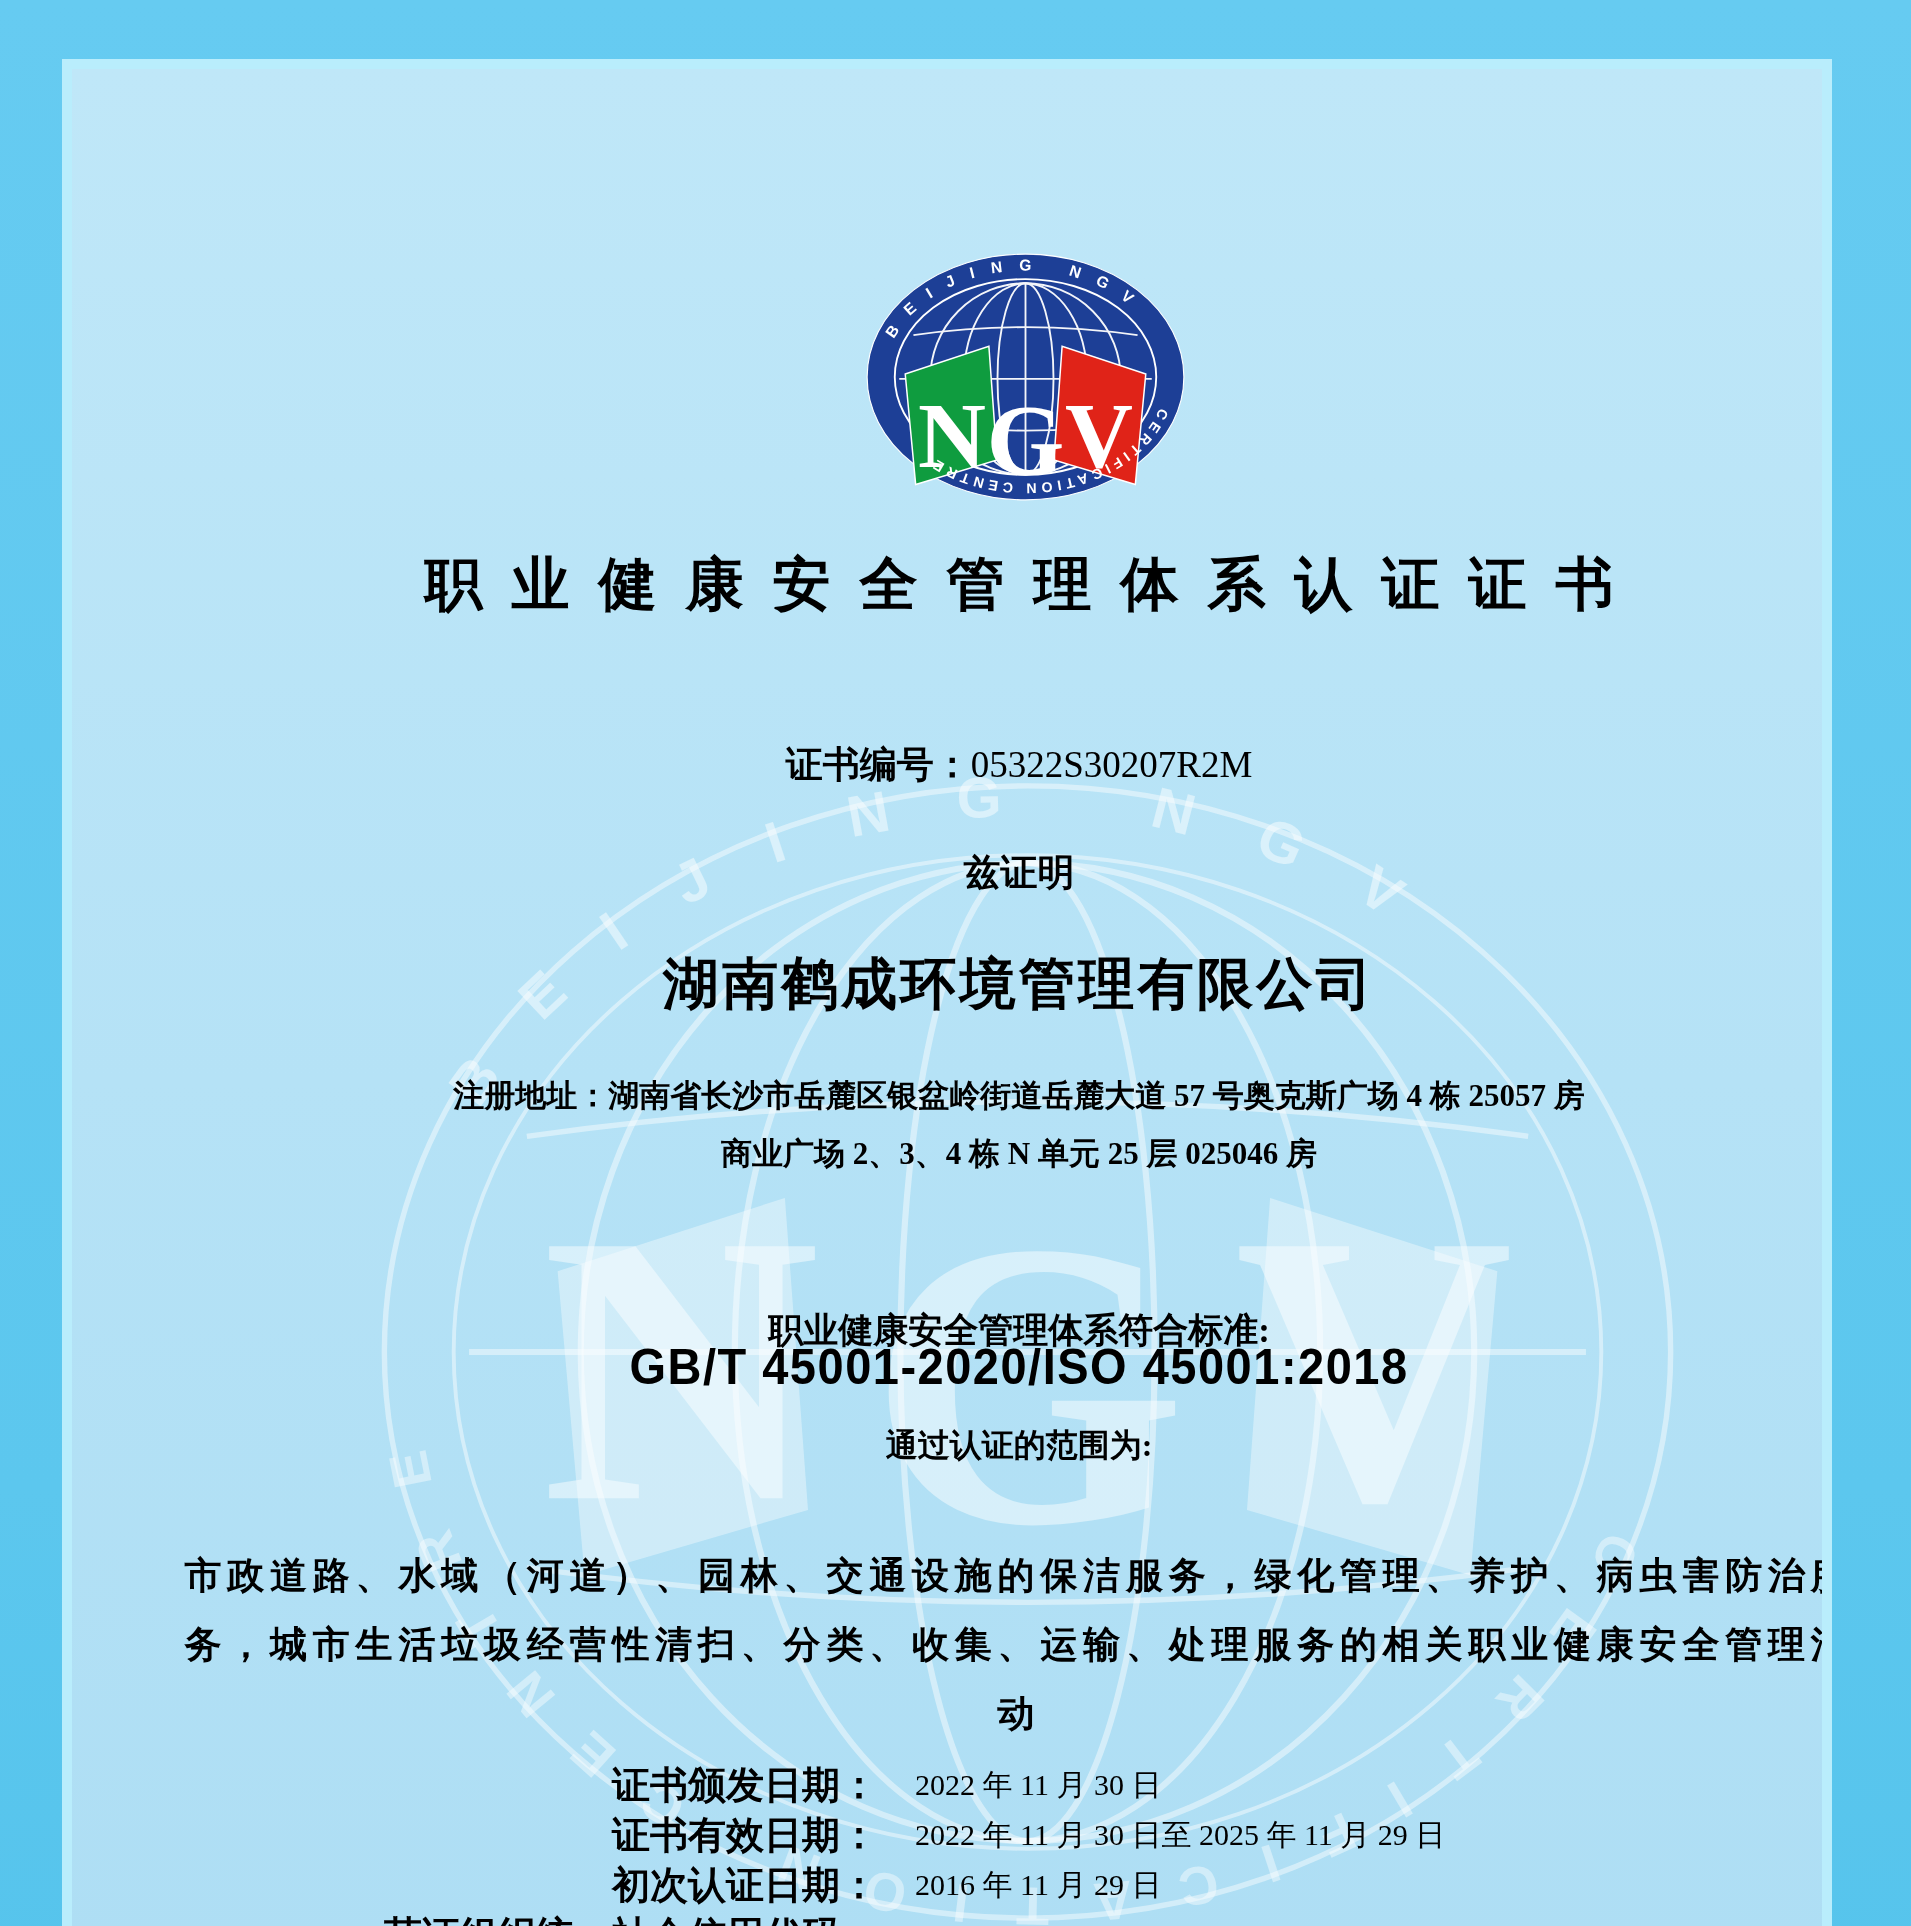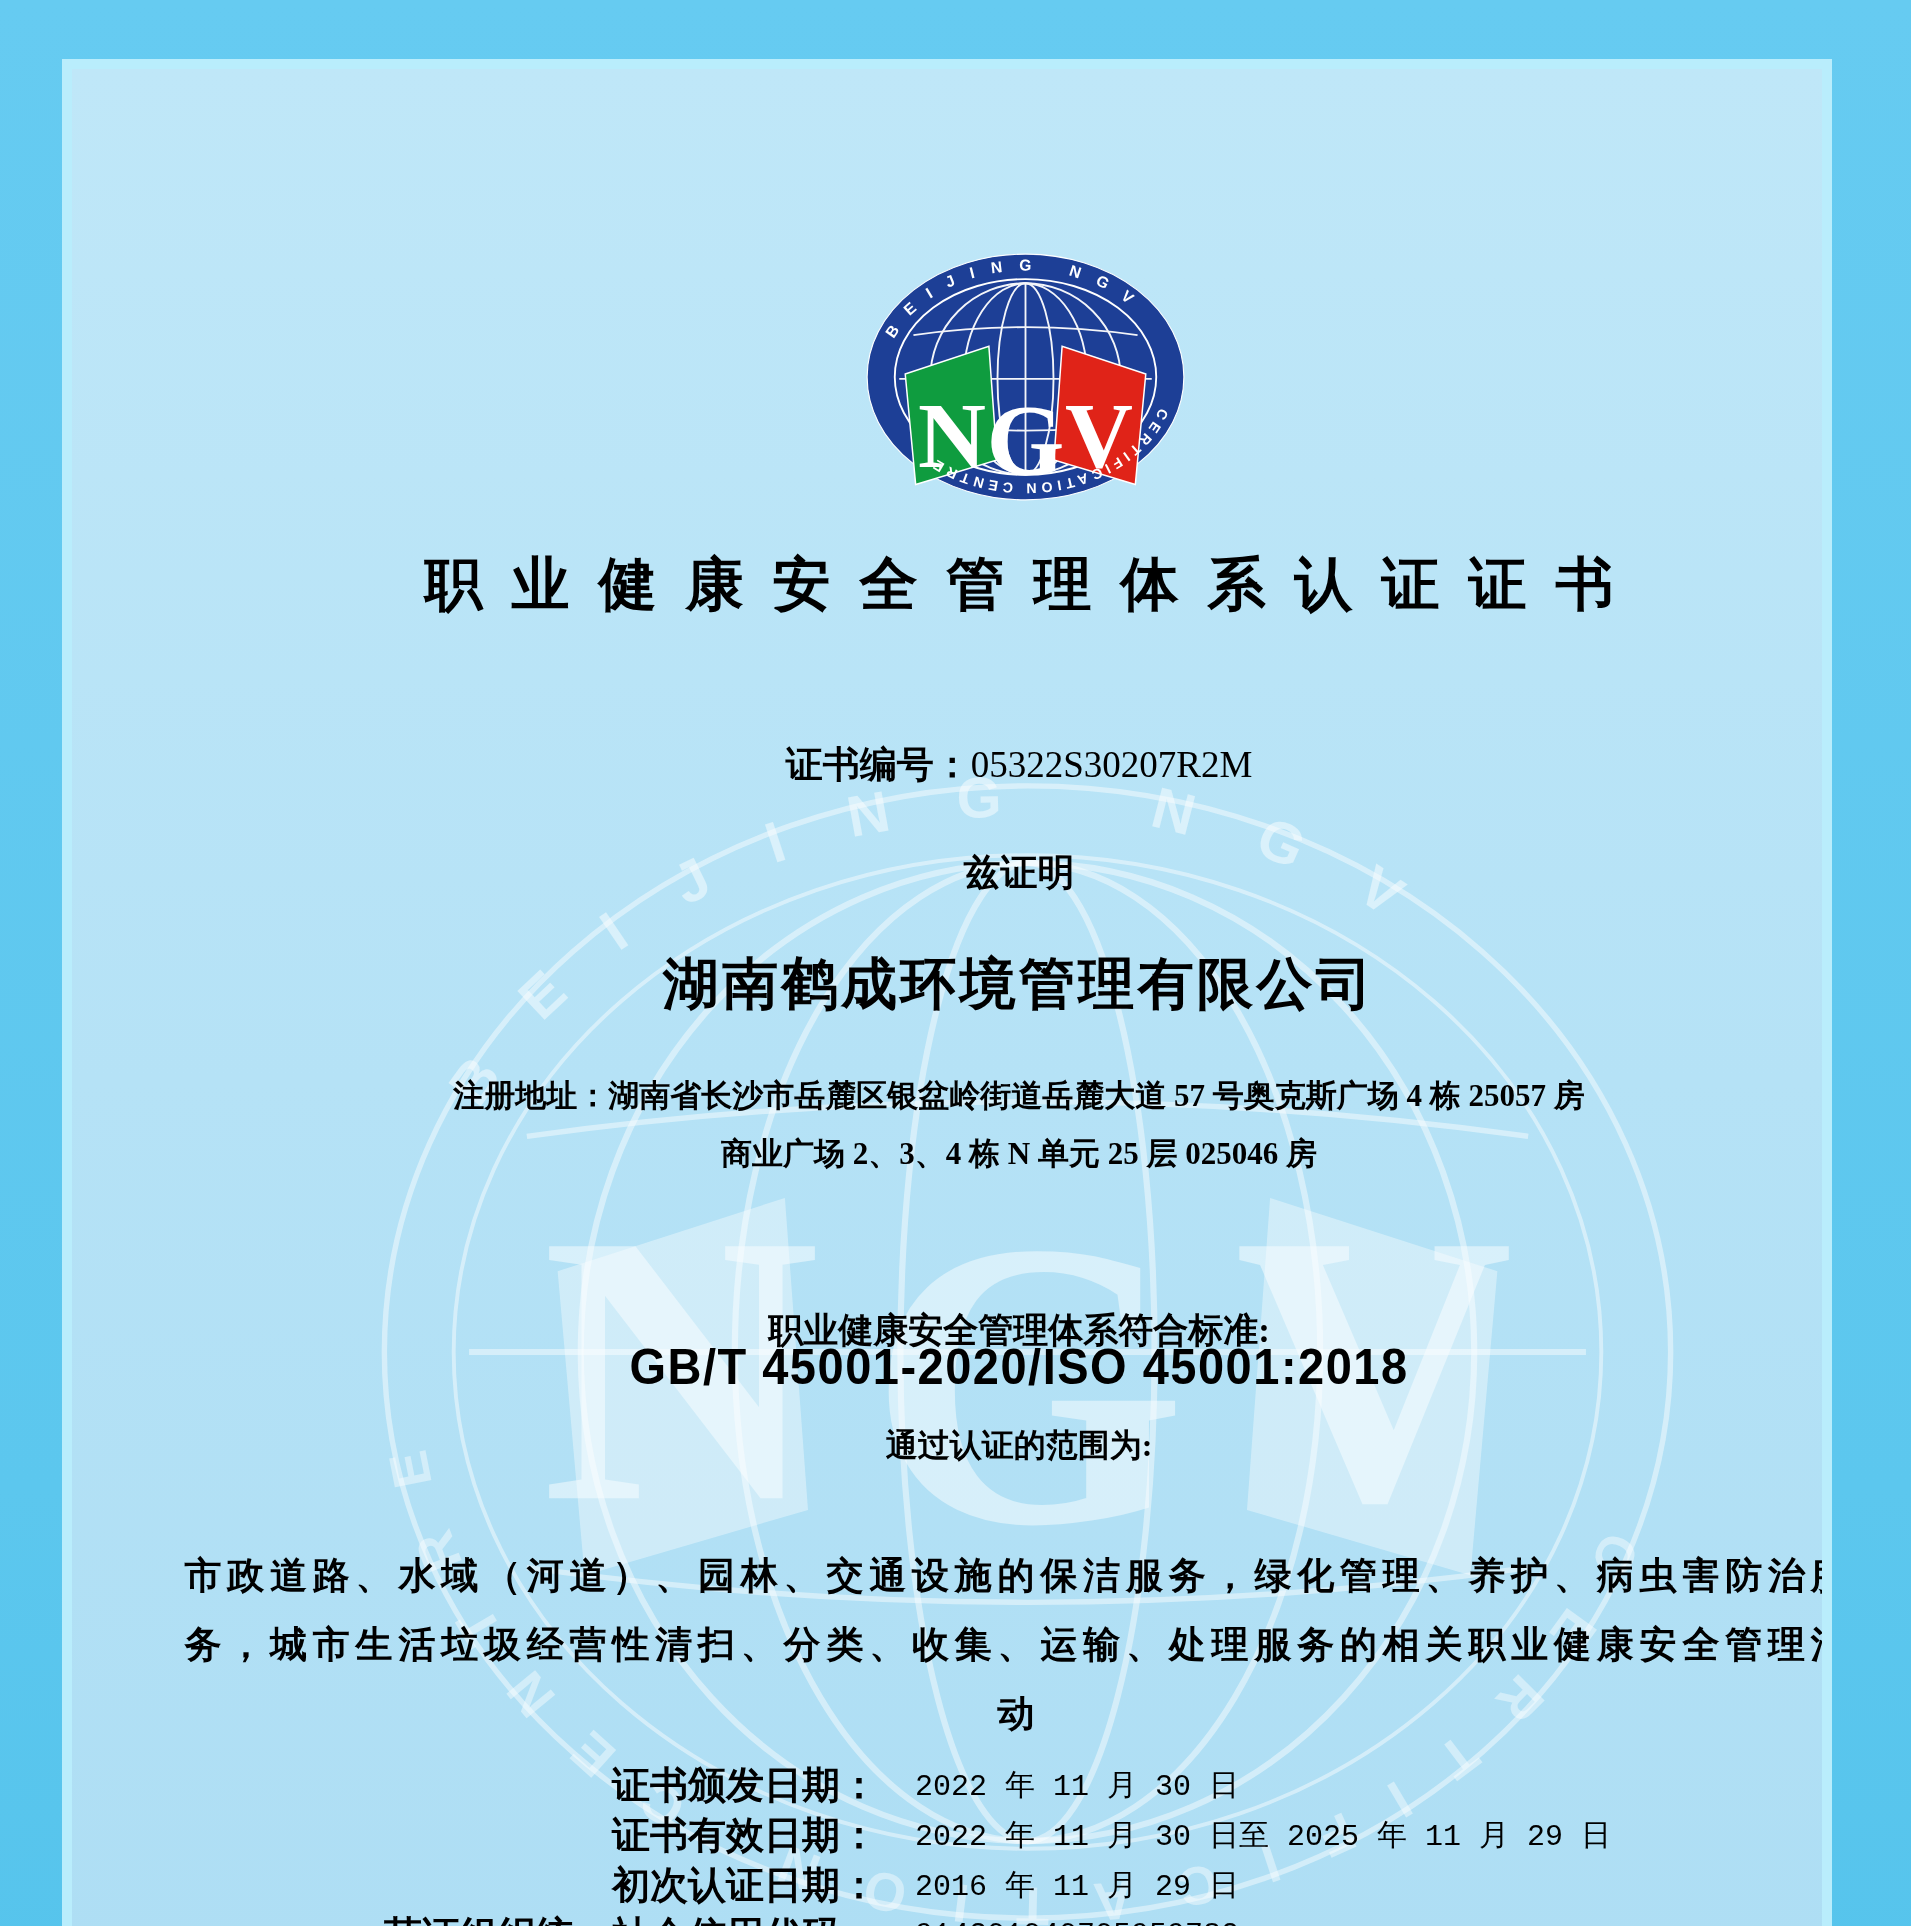--- a/index.html
+++ b/index.html
@@ -32,21 +32,21 @@
   .addr{top:998px;font-size:31px;font-weight:600;line-height:58px;}
   .std-label{top:1238px;font-size:35px;font-weight:700;}
   .std-code{top:1270px;font-size:47px;font-weight:700;font-family:var(--sans);letter-spacing:1.5px;transform:scaleY(1.08);}
   .scope-label{top:1355px;font-size:32px;font-weight:700;}
   .scope{top:1472px;font-size:37px;font-weight:600;line-height:69px;letter-spacing:5.8px;}
   .scope .inner{width:1703px;margin:0 auto;text-align:center;}
 
   .dates{left:72px;top:1691px;width:1750px;}
   .dates .row{display:flex;align-items:center;height:50px;}
   .dates .lbl{flex:0 0 734px;text-align:right;font-size:38px;font-weight:700;}
-  .dates .val{padding-left:37px;font-size:30px;font-family:Liberation Mono, monospace;}
+  .dates .val{padding-left:37px;font-size:30px;font-family:Liberation Serif, serif;}
 </style>
 </head>
 <body>
 
 <div class="strip"></div>
 <div class="content">
 
   <svg class="abs watermark" viewBox="0 0 3560 3140">
     <g stroke="rgba(255,255,255,0.48)" fill="none">
       <ellipse cx="1780" cy="1570" rx="1670" ry="1470" stroke-width="14"></ellipse>

